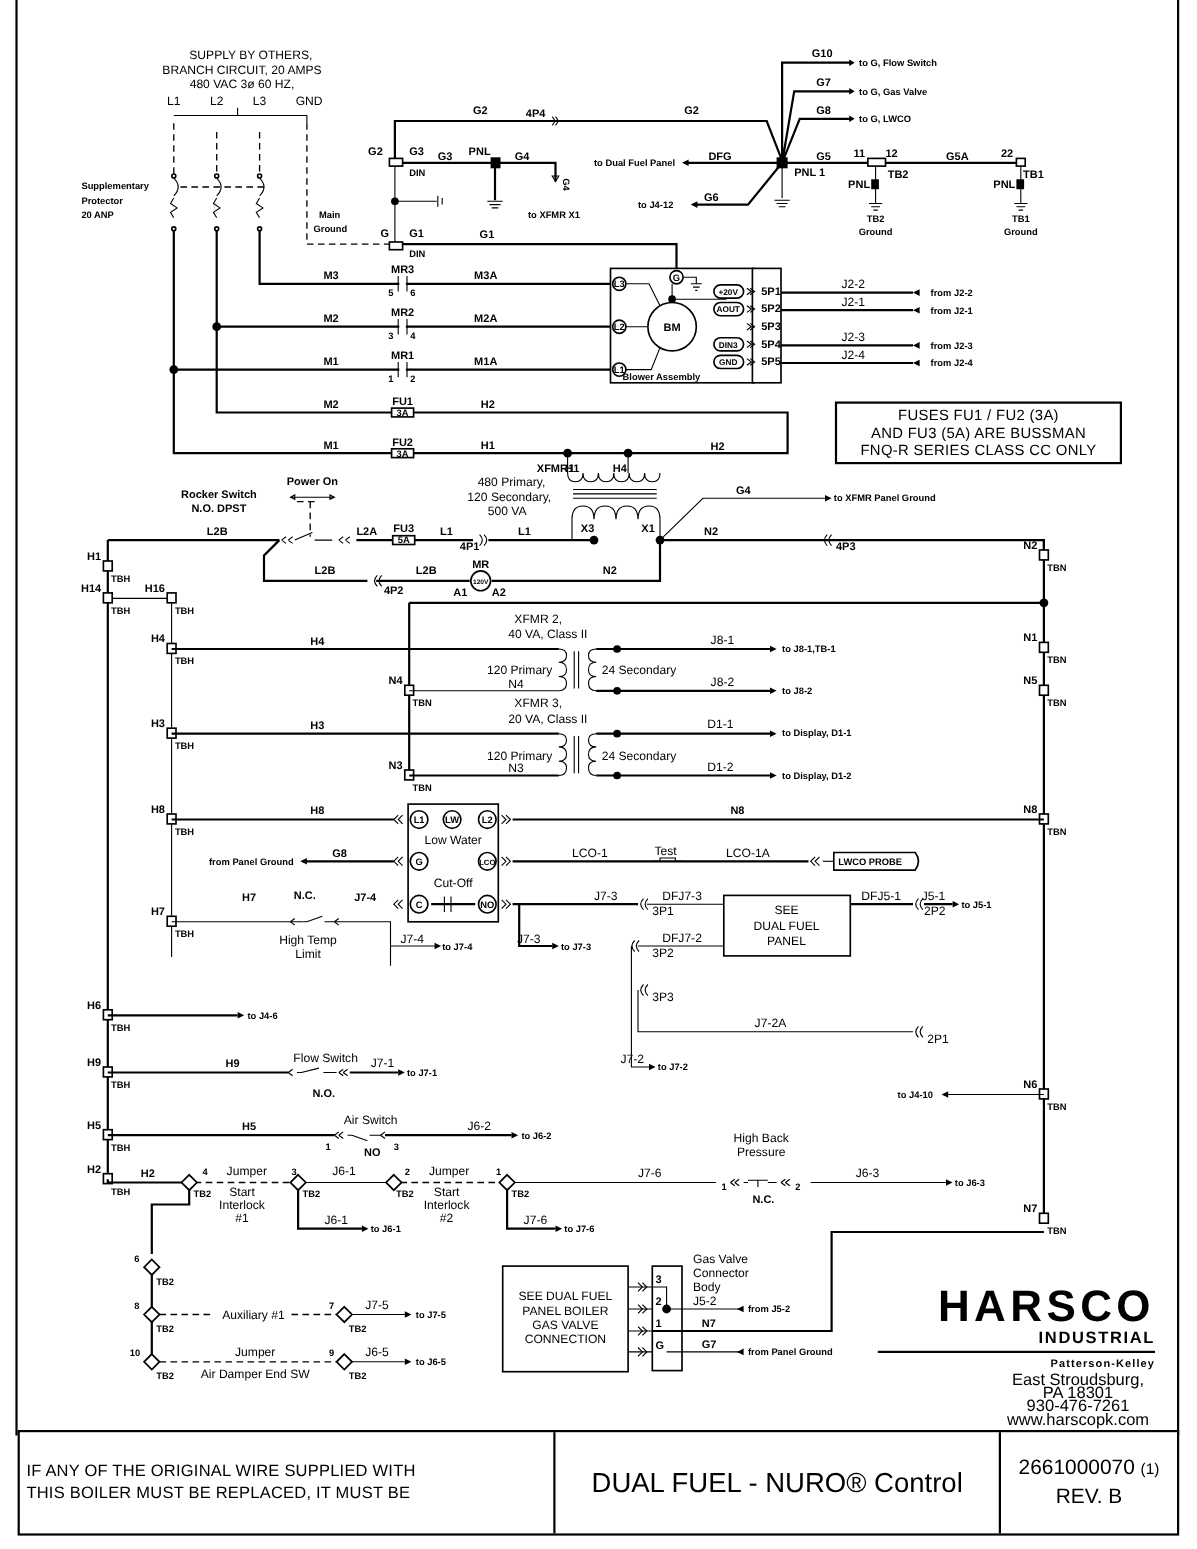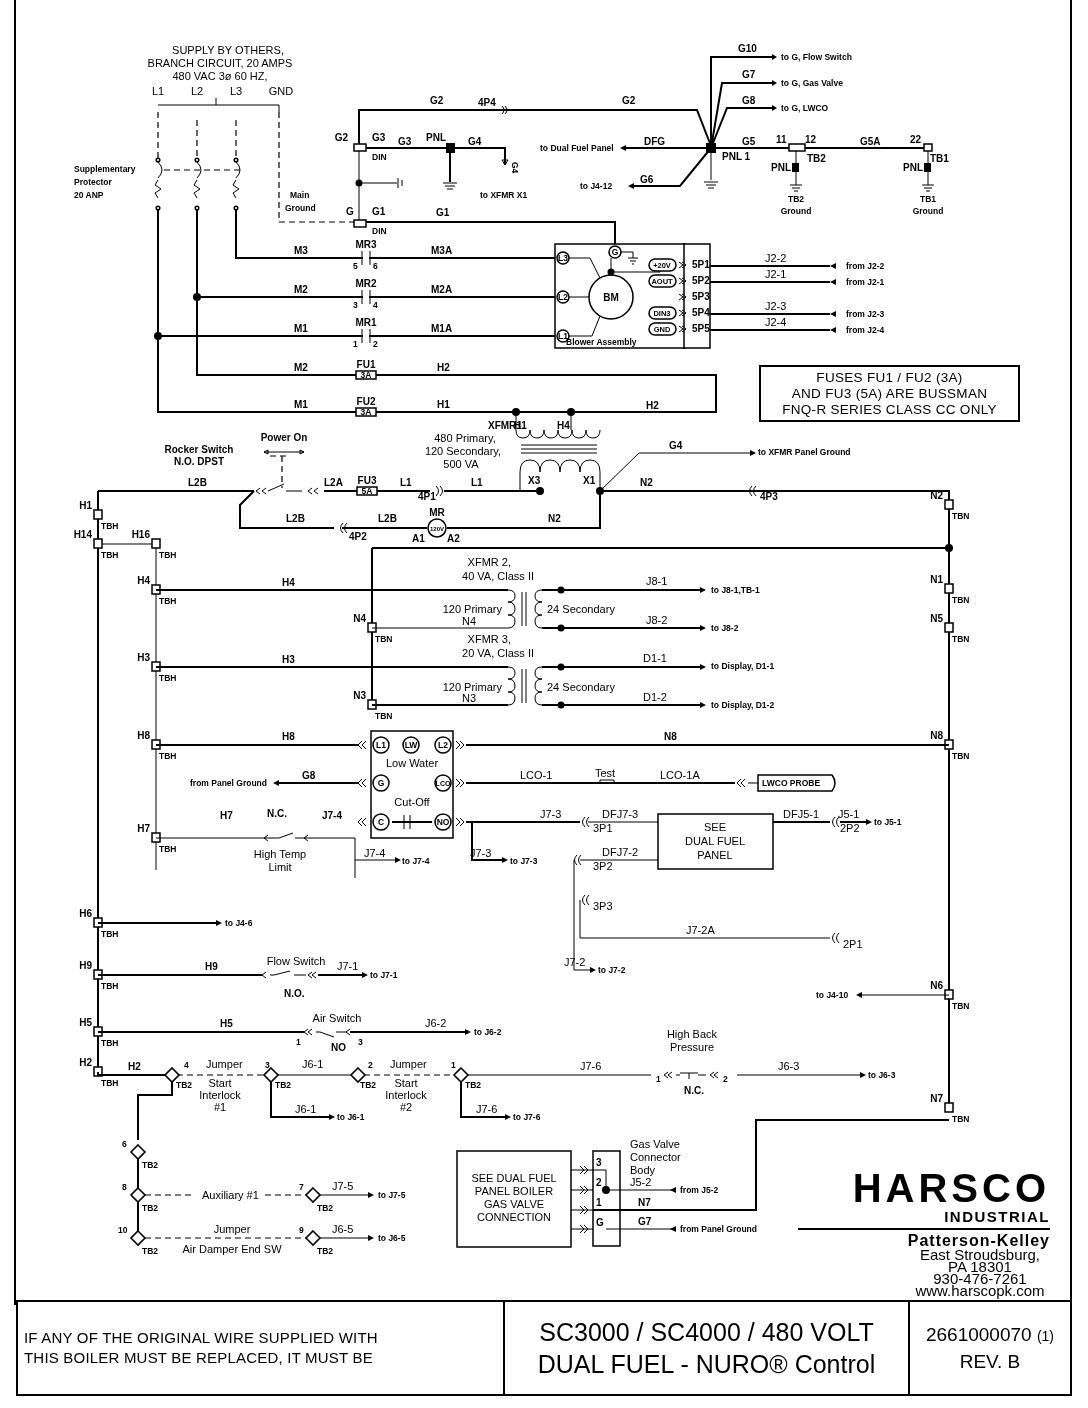--- a/index.html
+++ b/index.html
@@ -23,21 +23,21 @@
   .tb-warn { width:487px; border-right:2px solid #000; padding-left:6px; font-size:15px; line-height:20px; letter-spacing:0.2px; }
   .tb-title { width:405px; border-right:2px solid #000; align-items:center; font-size:25px; line-height:32px; font-family:"Liberation Sans", sans-serif; }
   .tb-doc { flex:1; align-items:center; font-size:19px; line-height:26px;border-radius:12px; }
   .tb-doc .rev-sub { font-size:14px; }
   .frame-left { position:absolute; left:14px; top:0; width:2px; height:1305px; background:#000; }
   .frame-right { position:absolute; left:1070px; top:0; width:2px; height:1305px; background:#000; }
   .logo { position:absolute; left:790px; top:1168px; width:260px; text-align:right; }
   .logo-main { font-size:40px; font-weight:900; letter-spacing:4px; line-height:40px; font-family:"Liberation Sans", sans-serif; }
   .logo-sub { font-size:15px; font-weight:bold; letter-spacing:1.5px; line-height:18px; }
   .logo-rule { height:2px; background:#000; margin:2px 0 2px 8px; }
-  .logo-co { font-size:16px; font-weight:bold; letter-spacing:1px; line-height:17px; }
+  .logo-co { font-size:10px; font-weight:bold; letter-spacing:1px; line-height:17px; }
   .logo-line { font-size:15px; text-align:center; line-height:12px; padding-left:120px; }
 </style>
 </head>
 <body>
 
 <div class="frame-left"></div>
 <div class="frame-right"></div>
 
 <svg id="diagram" viewBox="0 0 1088 1408" xmlns="http://www.w3.org/2000/svg">
 
@@ -617,20 +617,19 @@
   <div class="logo-line">930-476-7261</div>
   <div class="logo-line">www.harscopk.com</div>
 </div>
 
 <div class="title-block">
   <div class="tb-cell tb-warn">
     <div>IF ANY OF THE ORIGINAL WIRE SUPPLIED WITH</div>
     <div>THIS BOILER MUST BE REPLACED, IT MUST BE</div>
   </div>
   <div class="tb-cell tb-title">
-    <div>SC3000 / SC4000 / 480 VOLT</div>
     <div>DUAL FUEL - NURO® Control</div>
   </div>
   <div class="tb-cell tb-doc">
     <div><span>2661000070</span> <span class="rev-sub">(1)</span></div>
     <div>REV. B</div>
   </div>
 </div>
 
 </body></html>

